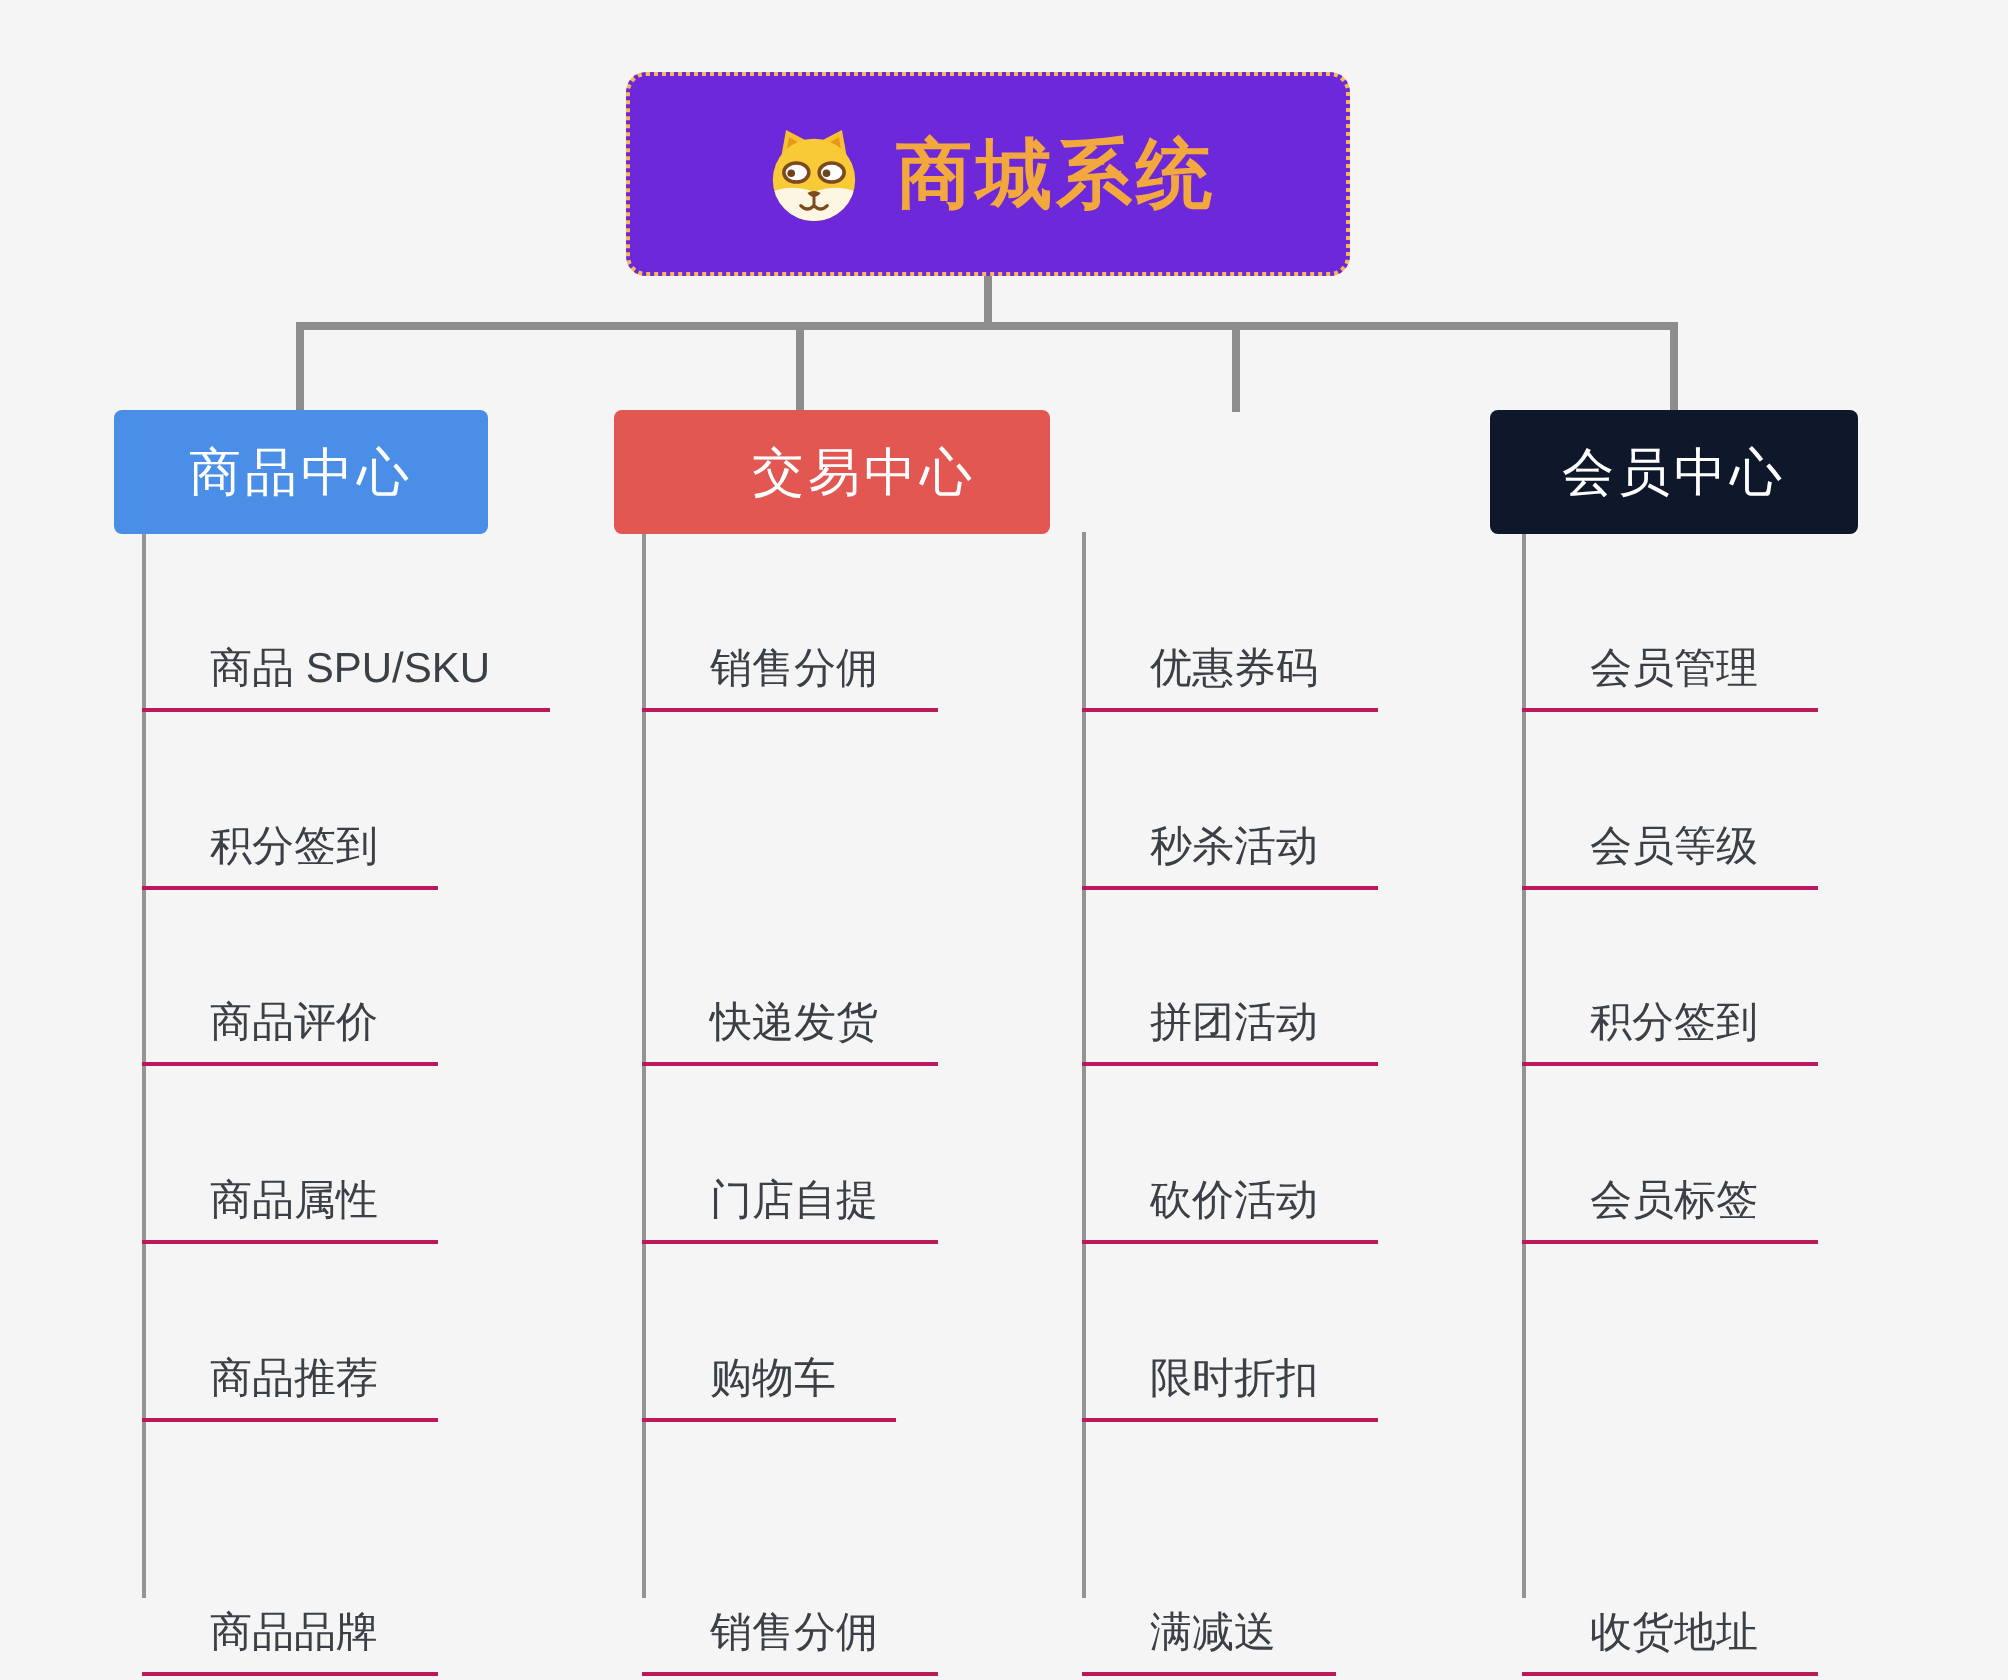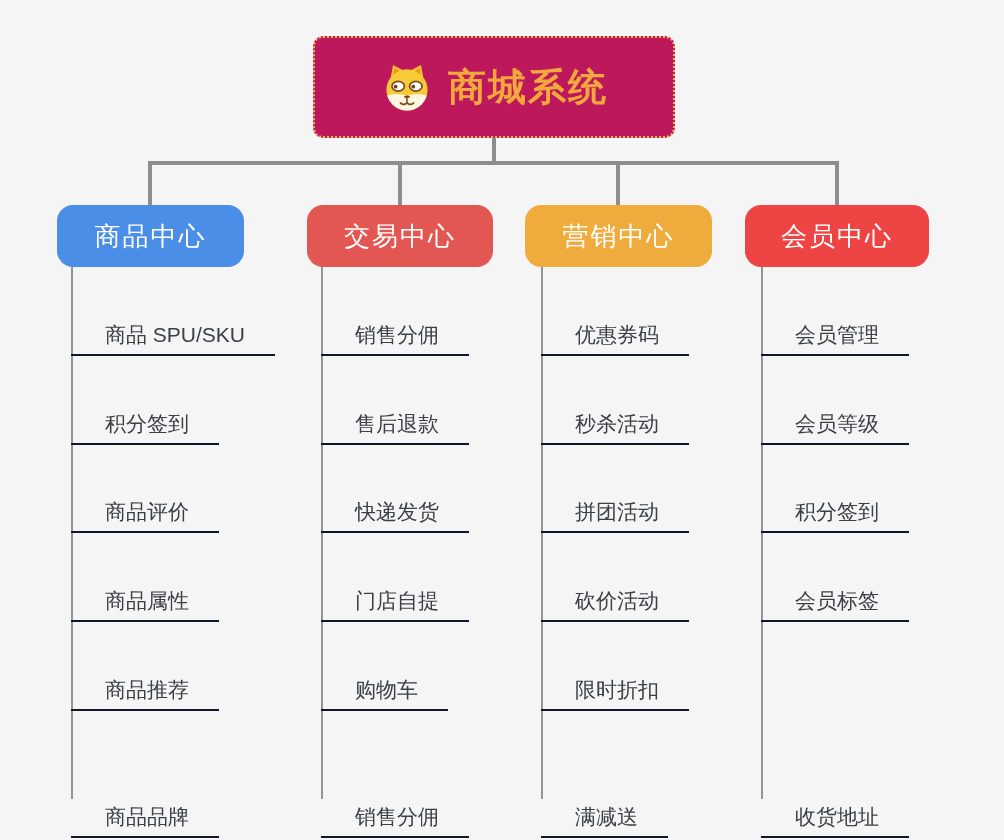--- a/index.html
+++ b/index.html
@@ -9,37 +9,37 @@
   
   .line{position:absolute;background:#8d8d8d;}
   .stem{left:492px;top:138px;width:4px;height:24px;}
   .hbar{left:148px;top:161px;width:691px;height:4px;}
   .drop{top:165px;width:4px;height:41px;}
   .d0{left:148px}.d1{left:398px}.d2{left:616px}.d3{left:835px}
   .spine{position:absolute;top:266px;width:2px;height:533px;background:#949494;}
   .s0{left:71px}.s1{left:321px}.s2{left:541px}.s3{left:761px}
 
   
-  .root{position:absolute;left:313px;top:36px;width:362px;height:102px;background:#be185d;
+  .root{position:absolute;left:313px;top:36px;width:362px;height:102px;background:#6d28d9;
         border:2px dotted #f5b959;border-radius:10px;box-sizing:border-box;
         display:flex;align-items:center;justify-content:center;gap:14px;cursor:default;}
   .root-title{font-size:38px;font-weight:600;letter-spacing:2px;}
   .dog{display:flex;align-items:center;}
 
   
-  .branch{position:absolute;top:205px;height:62px;border-radius:16px;color:#ffffff;
+  .branch{position:absolute;top:205px;height:62px;border-radius:4px;color:#ffffff;
           font-size:26px;letter-spacing:2px;display:flex;align-items:center;justify-content:center;}
   .b0{left:57px;width:187px}
   .b1{left:307px;width:186px}
   .b2{left:525px;width:187px}
   .b3{left:745px;width:184px}
 
   
   .leaf{position:absolute;font-size:21px;line-height:26px;color:#3b4046;
-        padding:0 30px 6px 34px;border-bottom:2px solid #0f172a;white-space:nowrap;}
+        padding:0 30px 6px 34px;border-bottom:2px solid #be185d;white-space:nowrap;}
   .c0{left:71px}.c1{left:321px}.c2{left:541px}.c3{left:761px}
   .r0{top:322px}.r1{top:411px}.r2{top:499px}.r3{top:588px}.r4{top:677px}.r5{top:804px}
 </style>
 </head>
 <body>
 
 <div class="canvas" style="background-color: rgb(245, 245, 245);">
 
   <div class="line stem"></div>
   <div class="line hbar"></div>
@@ -78,33 +78,31 @@
 
         <path d="M31.5 47 Q36 44 40.5 47 Q36 52.5 31.5 47 Z" fill="#7c4a1e"></path>
         <path d="M36 50 L36 55" stroke="#7c4a1e" stroke-width="2" fill="none" stroke-linecap="round"></path>
         <path d="M27 55.5 Q31.5 60 36 55.5 Q40.5 60 45 55.5" stroke="#7c4a1e" stroke-width="2.2" fill="none" stroke-linecap="round"></path>
       </svg>
     </span>
     <span class="root-title" style="color: rgb(242, 168, 60);">商城系统</span>
   </div>
 
   <div class="branch b0" style="background-color: rgb(74, 142, 232);">商品中心</div>
-  <div class="branch b1" style="background-color: rgb(226, 87, 82);">交易中心</div>
-  <div class="branch b2" style="background-color: rgb(239, 172, 61);">营销中心</div>
-  <div class="branch b3" style="background-color: #ef4444;">会员中心</div>
+  <div class="branch b1" style="background-color: rgb(226, 87, 82); padding-left: 32px;">交易中心</div>
+  <div class="branch b3" style="background-color: #0f172a;">会员中心</div>
 
   <div class="leaf c0 r0">商品 SPU/SKU</div>
   <div class="leaf c0 r1">积分签到</div>
   <div class="leaf c0 r2">商品评价</div>
   <div class="leaf c0 r3">商品属性</div>
   <div class="leaf c0 r4">商品推荐</div>
   <div class="leaf c0 r5">商品品牌</div>
 
   <div class="leaf c1 r0">销售分佣</div>
-  <div class="leaf c1 r1">售后退款</div>
   <div class="leaf c1 r2">快递发货</div>
   <div class="leaf c1 r3">门店自提</div>
   <div class="leaf c1 r4">购物车</div>
   <div class="leaf c1 r5">销售分佣</div>
 
   <div class="leaf c2 r0">优惠券码</div>
   <div class="leaf c2 r1">秒杀活动</div>
   <div class="leaf c2 r2">拼团活动</div>
   <div class="leaf c2 r4">限时折扣</div>
   <div class="leaf c2 r3">砍价活动</div>

